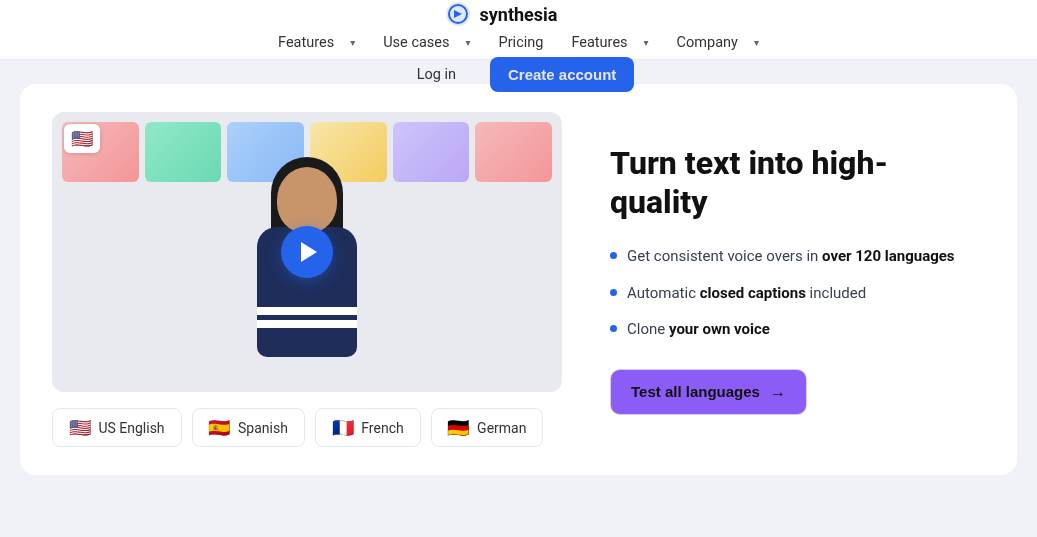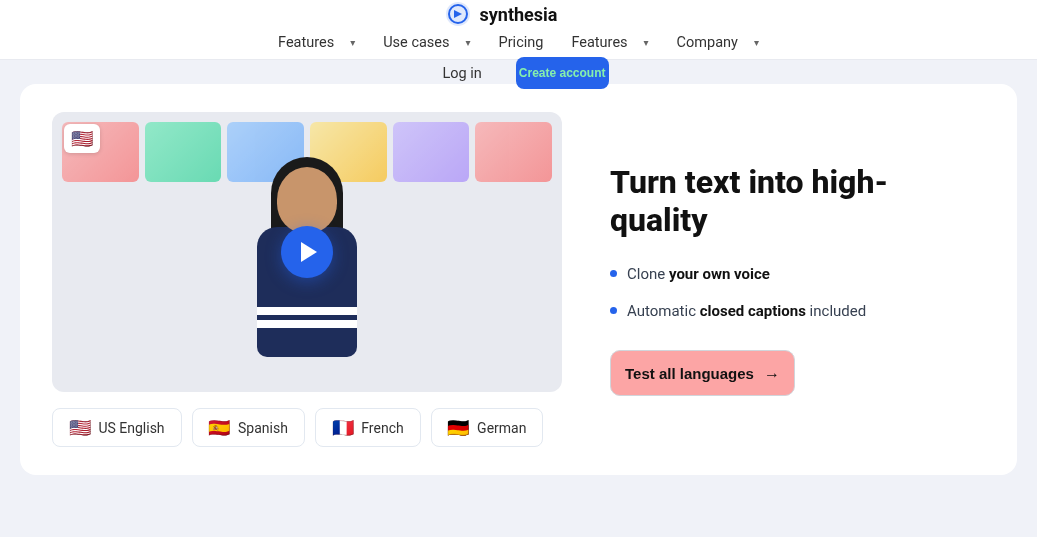--- a/index.html
+++ b/index.html
@@ -65,24 +65,24 @@
     }
     .btn-login {
       font-size: 14.5px;
       color: #333;
       cursor: pointer;
       padding: 6px 14px;
       border-radius: 6px;
     }
     .btn-create {
       background: #2563eb;
-      color: #86efac;
-      font-size: 12px;
+      color: #e5e5e5;
+      font-size: 15px;
       font-weight: 600;
-      padding: 9px 3px;
+      padding: 9px 18px;
       border-radius: 8px;
       cursor: pointer;
       border: none;
       white-space: nowrap;
     }
 
     
     .main-wrapper {
       padding: 24px 20px;
     }
@@ -277,27 +277,27 @@
       border-radius: 50%;
       margin-top: 7px;
       flex-shrink: 0;
     }
     .feature-bold { font-weight: 700; color: #111; }
 
     .btn-test-all {
       display: inline-flex;
       align-items: center;
       gap: 10px;
-      padding: 13px 14px;
+      padding: 13px 20px;
       border: 1.5px solid #d1d5db;
       border-radius: 10px;
       font-size: 15px;
       font-weight: 600;
       color: #111;
-      background: #fca5a5;
+      background: #8b5cf6;
       cursor: pointer;
     }
     .arrow-icon { font-size: 16px; }
   </style>
 </head>
 <body>
 
 <nav>
   <a class="nav-logo">
     <svg class="nav-logo-icon" viewBox="0 0 28 28" fill="none" xmlns="http://www.w3.org/2000/svg">
@@ -385,29 +385,35 @@
     </div>
 
     <div class="right-side">
       <h1 class="headline">
         <span>Turn text into high-quality</span><br>
       </h1>
       <ul class="feature-list">
         <li>
           <div class="bullet"></div>
           <span>
-            <span>Clone </span><span class="feature-bold">your own voice</span><span></span>
+            <span>Get consistent voice overs in </span><span class="feature-bold">over 120 languages</span><span></span>
           </span>
         </li>
         <li>
           <div class="bullet"></div>
           <span>
             <span>Automatic </span><span class="feature-bold">closed captions</span><span> included</span>
           </span>
         </li>
+        <li>
+          <div class="bullet"></div>
+          <span>
+            <span>Clone </span><span class="feature-bold">your own voice</span><span></span>
+          </span>
+        </li>
       </ul>
       <button class="btn-test-all">
         <span>Test all languages</span>
         <span class="arrow-icon">→</span>
       </button>
     </div>
 
   </div>
 </div>
 

